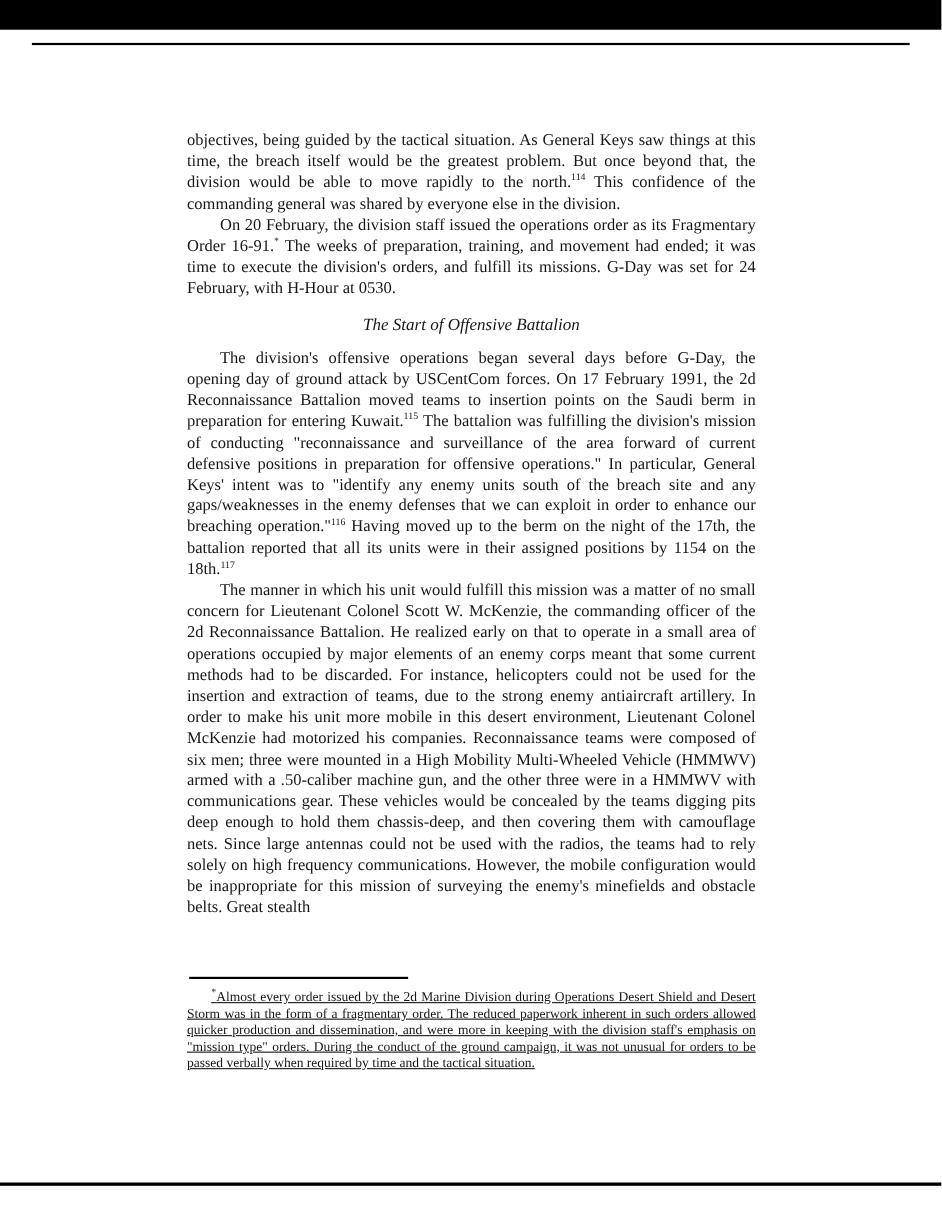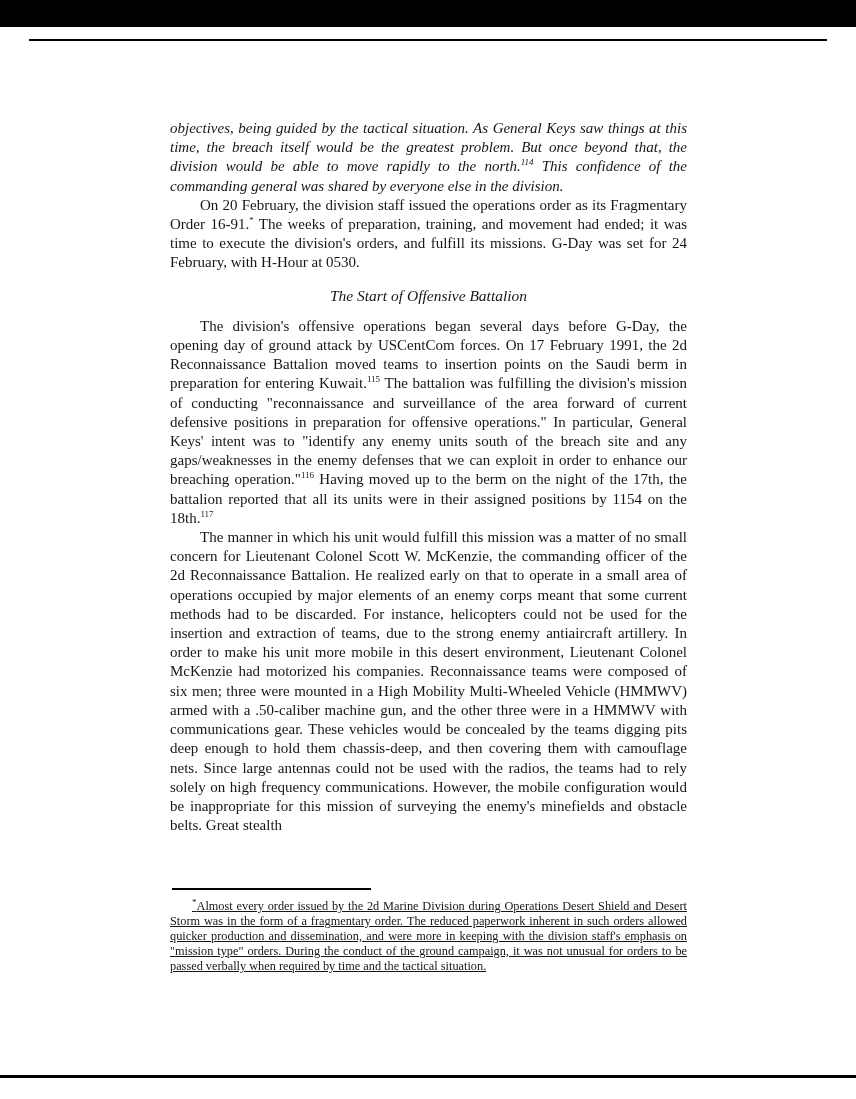--- a/index.html
+++ b/index.html
@@ -36,21 +36,21 @@
     white-space: nowrap;
   }
   .rh-page { position: absolute; left: 583px; top: 0; }
   .para {
     margin: 0;
     text-align: justify;
     font-size: 15px;
     line-height: 19.2px;
     text-indent: 30px;
   }
-  .para.no-indent { text-indent: 0; font-style: italic; }
+  .para.no-indent { text-indent: 0; }
   sup {
     font-size: 9px;
     line-height: 0;
     vertical-align: super;
   }
   .section-heading {
     font-size: 15.5px;
     font-weight: normal;
     font-style: italic;
     text-align: center;

